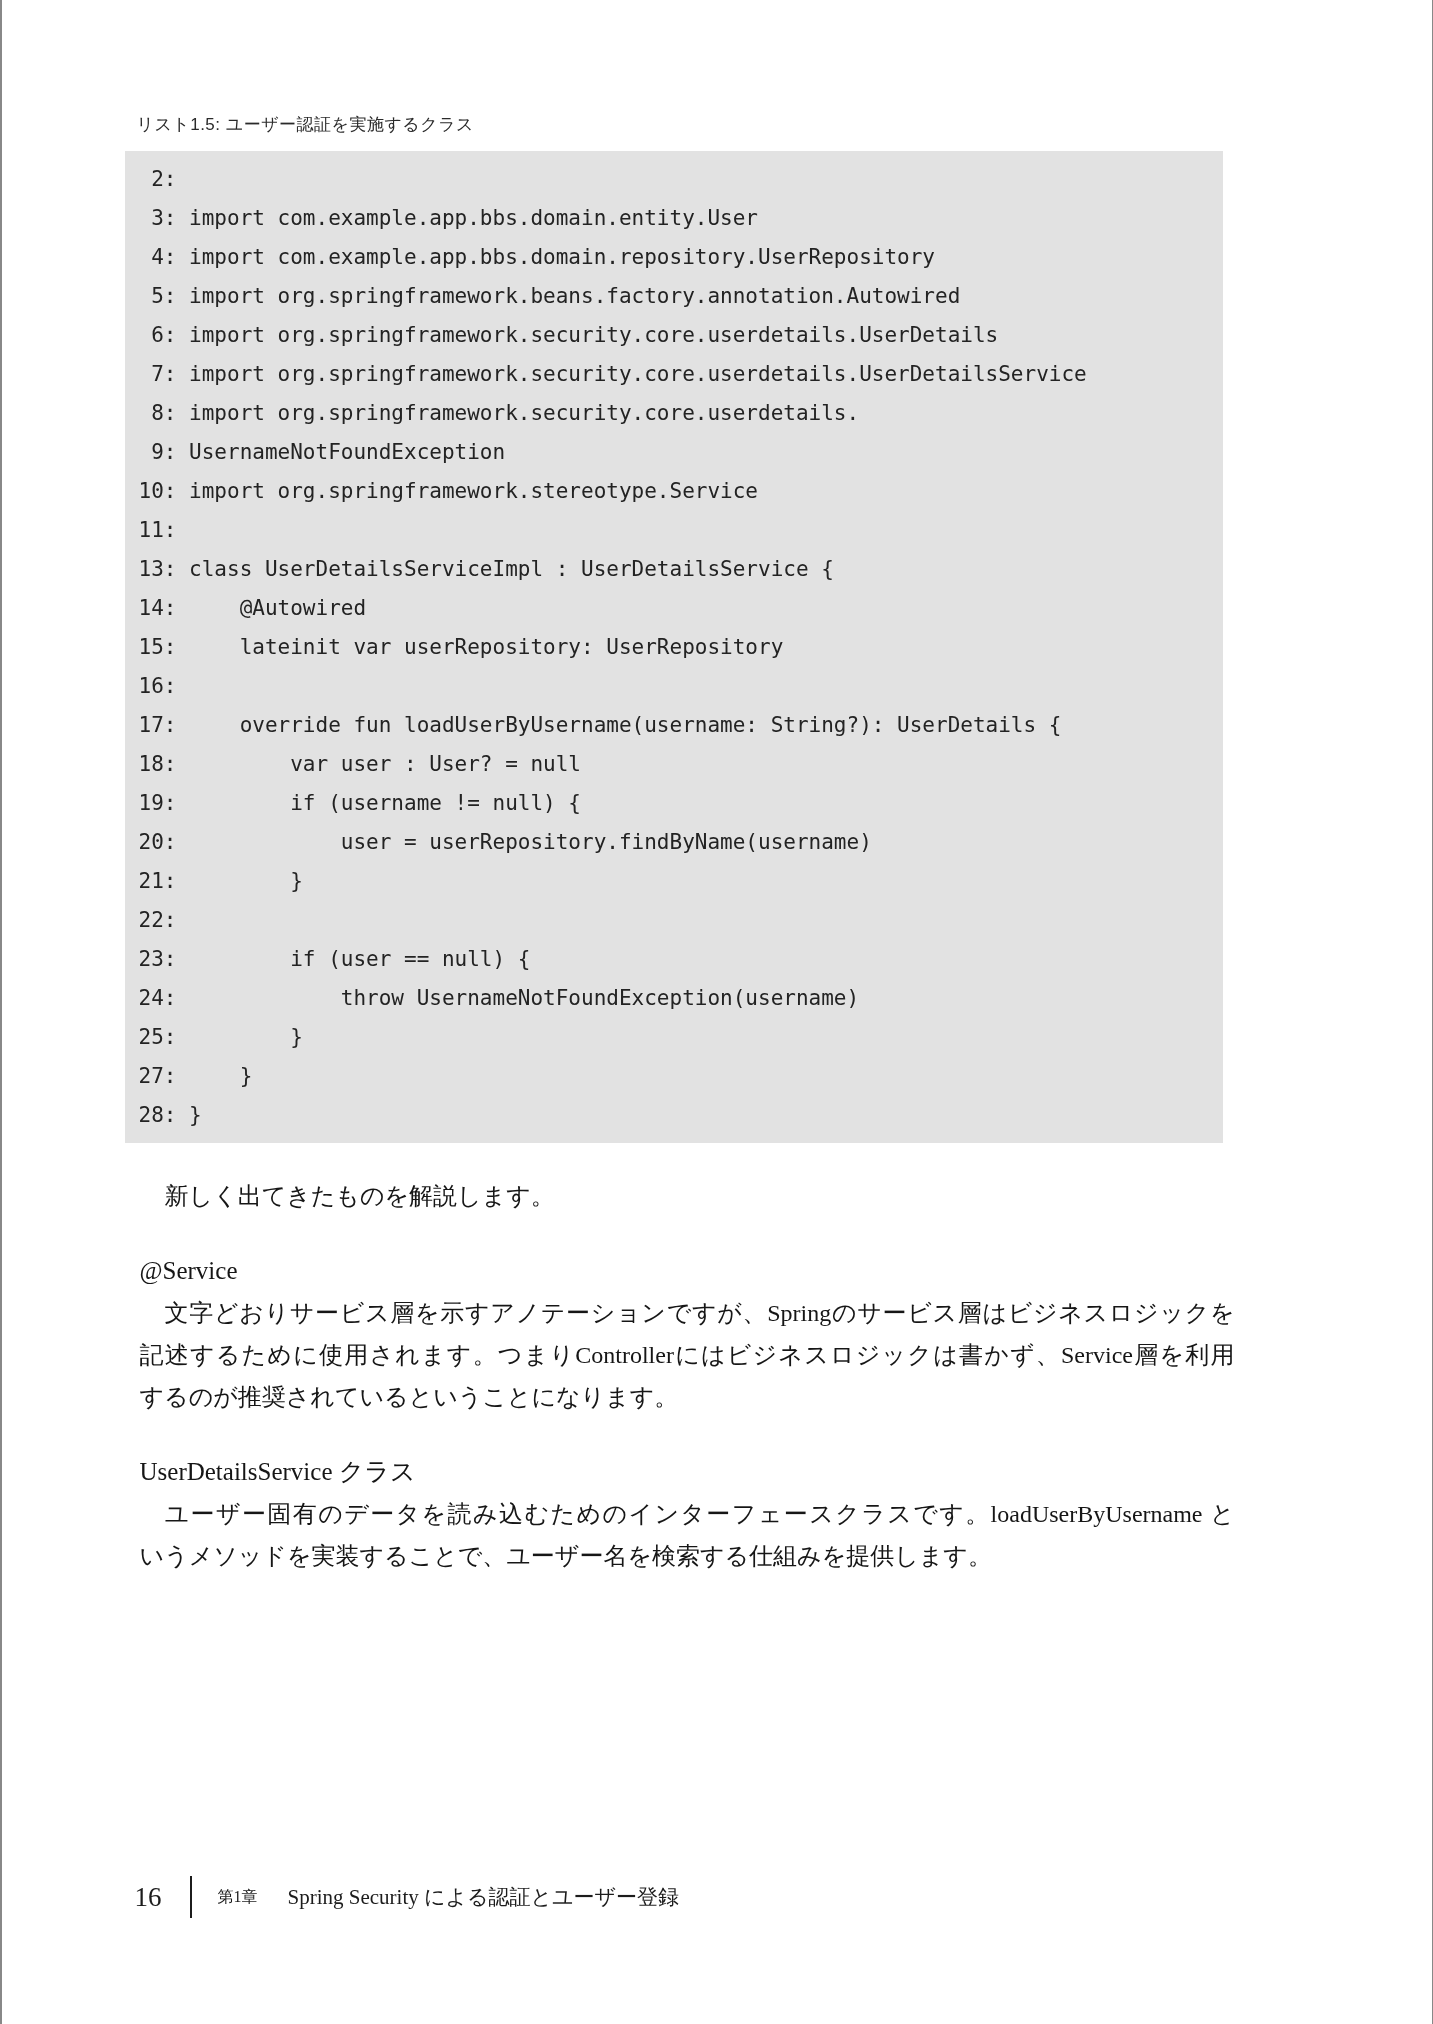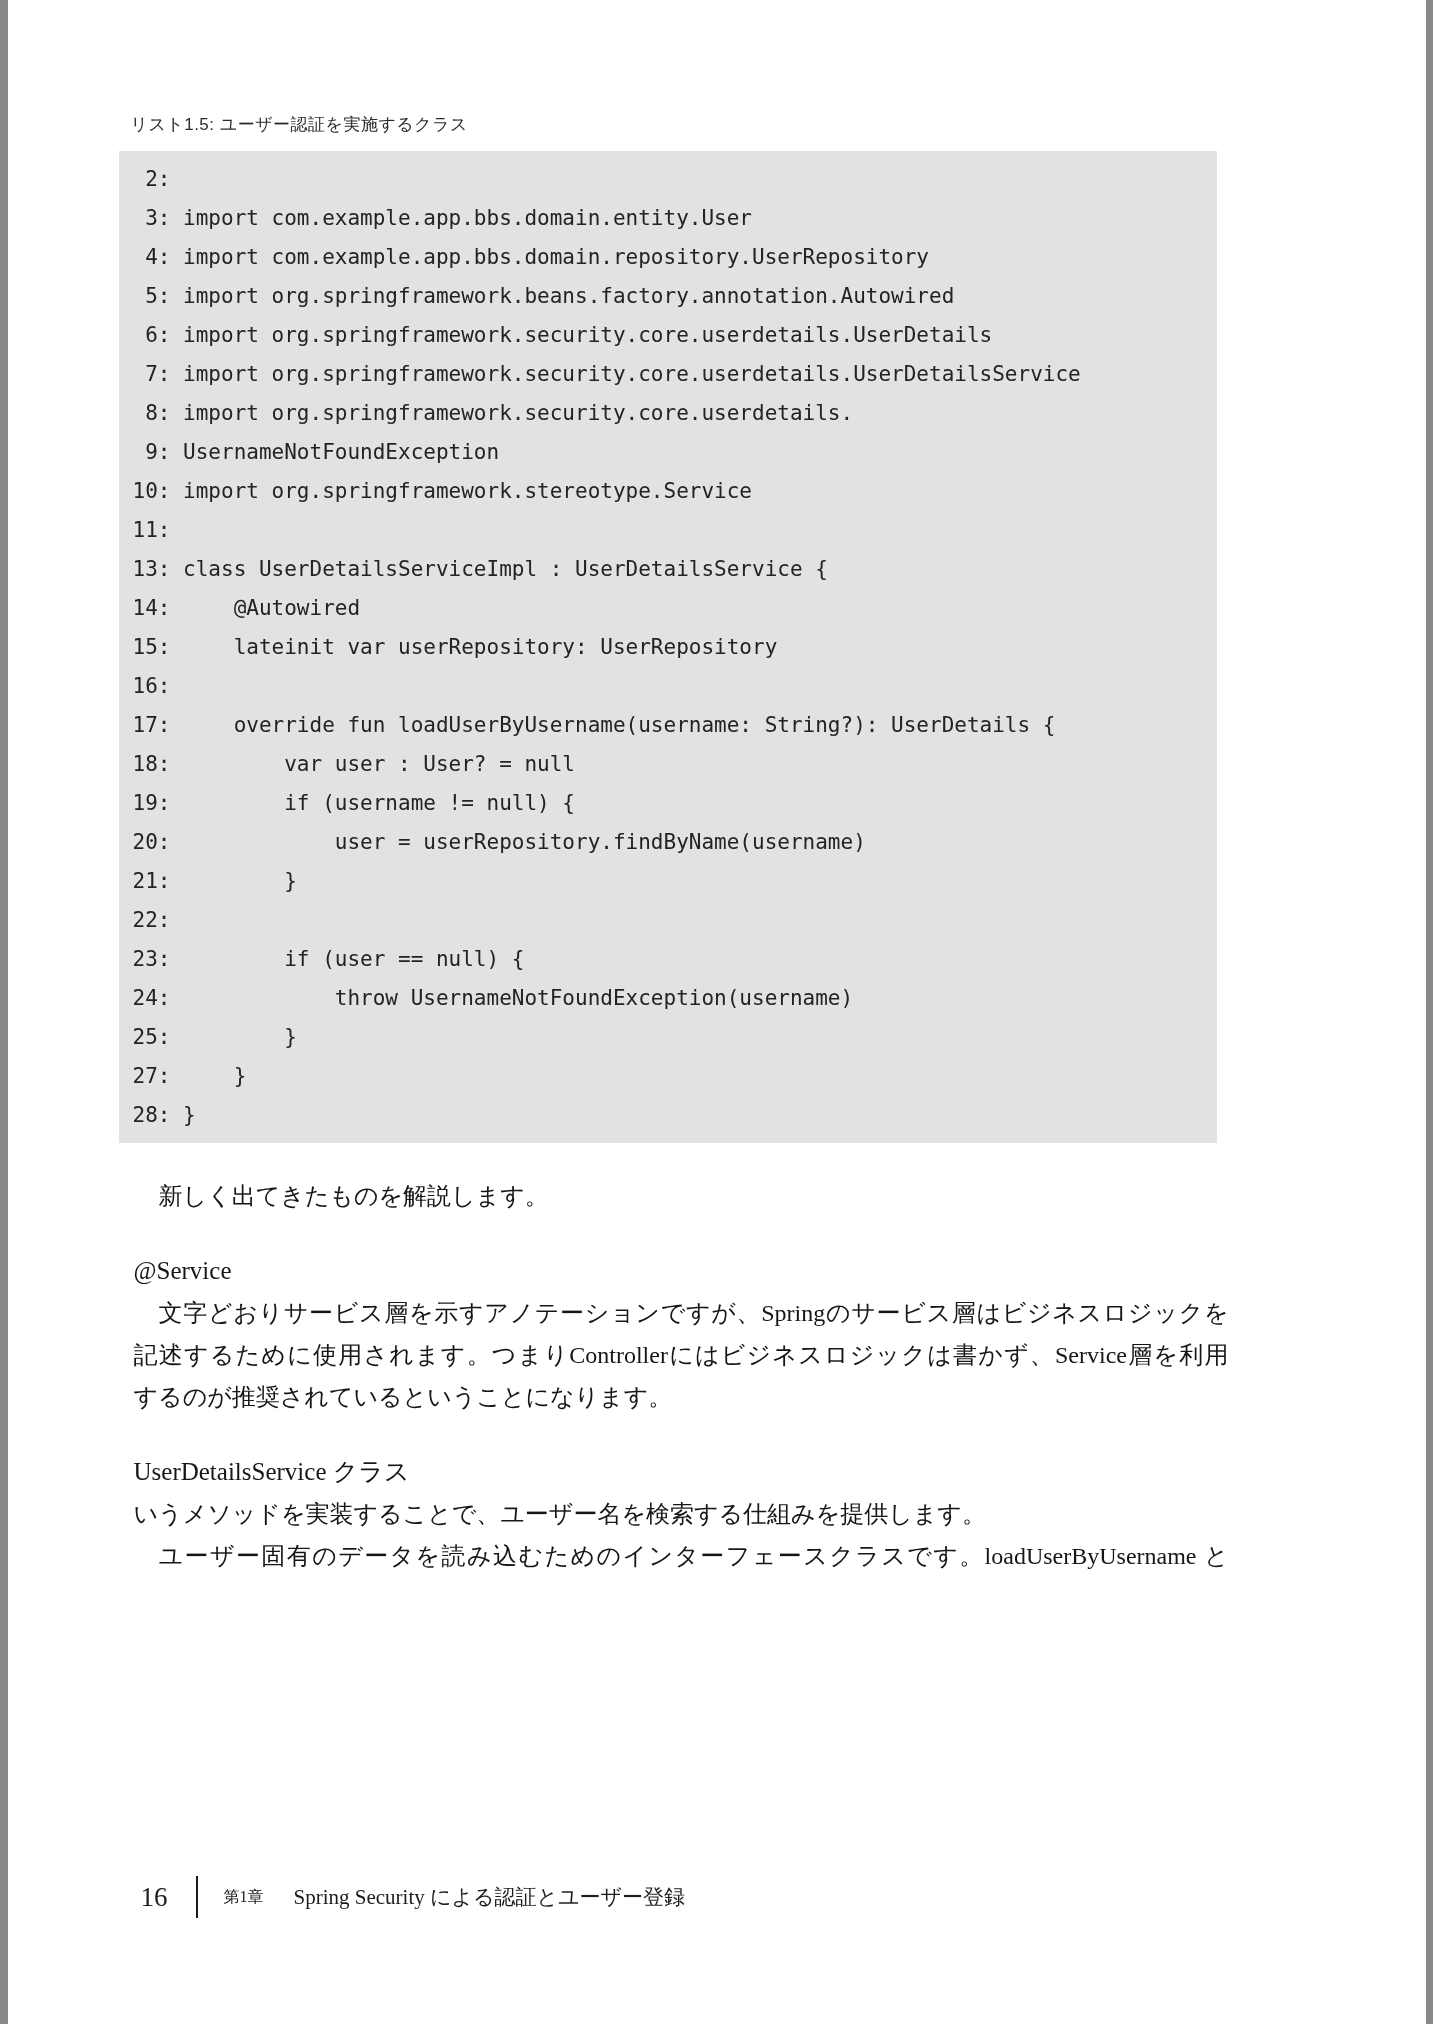--- a/index.html
+++ b/index.html
@@ -6,20 +6,21 @@
   body { background: #888; }
   .page {
     position: relative;
     width: 1418px;
     height: 2024px;
     margin: 0 auto;
     background: #ffffff;
     font-family: "Liberation Serif", serif;
     color: #1c1c1c;
     overflow: hidden;
+    padding-left: 12px;
   }
   .caption {
     margin-left: 123px;
     padding-top: 112px;
     font-family: "Liberation Sans", sans-serif;
     font-size: 17px;
     line-height: 26px;
     color: #2a2a2a;
     letter-spacing: 0.5px;
   }
@@ -104,22 +105,22 @@
     </div>
 
   <div class="body-text">
     <div class="pline intro ind">新しく出てきたものを解説します。</div>
     <div id="sections">
         <div class="sec-heading">@Service</div>
         <div class="pline ind jl">文字どおりサービス層を示すアノテーションですが、Springのサービス層はビジネスロジックを</div>
         <div class="pline jl">記述するために使用されます。つまりControllerにはビジネスロジックは書かず、Service層を利用</div>
         <div class="pline">するのが推奨されているということになります。</div>
         <div class="sec-heading">UserDetailsService クラス</div>
+        <div class="pline ind jl">ユーザー固有のデータを読み込むためのインターフェースクラスです。loadUserByUsername と</div>
         <div class="pline">いうメソッドを実装することで、ユーザー名を検索する仕組みを提供します。</div>
-        <div class="pline ind jl">ユーザー固有のデータを読み込むためのインターフェースクラスです。loadUserByUsername と</div>
       </div>
   </div>
 
   <div class="footer">
     <span class="pnum">16</span>
     <span class="frule"></span>
     <span class="chap">第1章</span>
     <span class="chtitle">Spring Security による認証とユーザー登録</span>
   </div>
 

